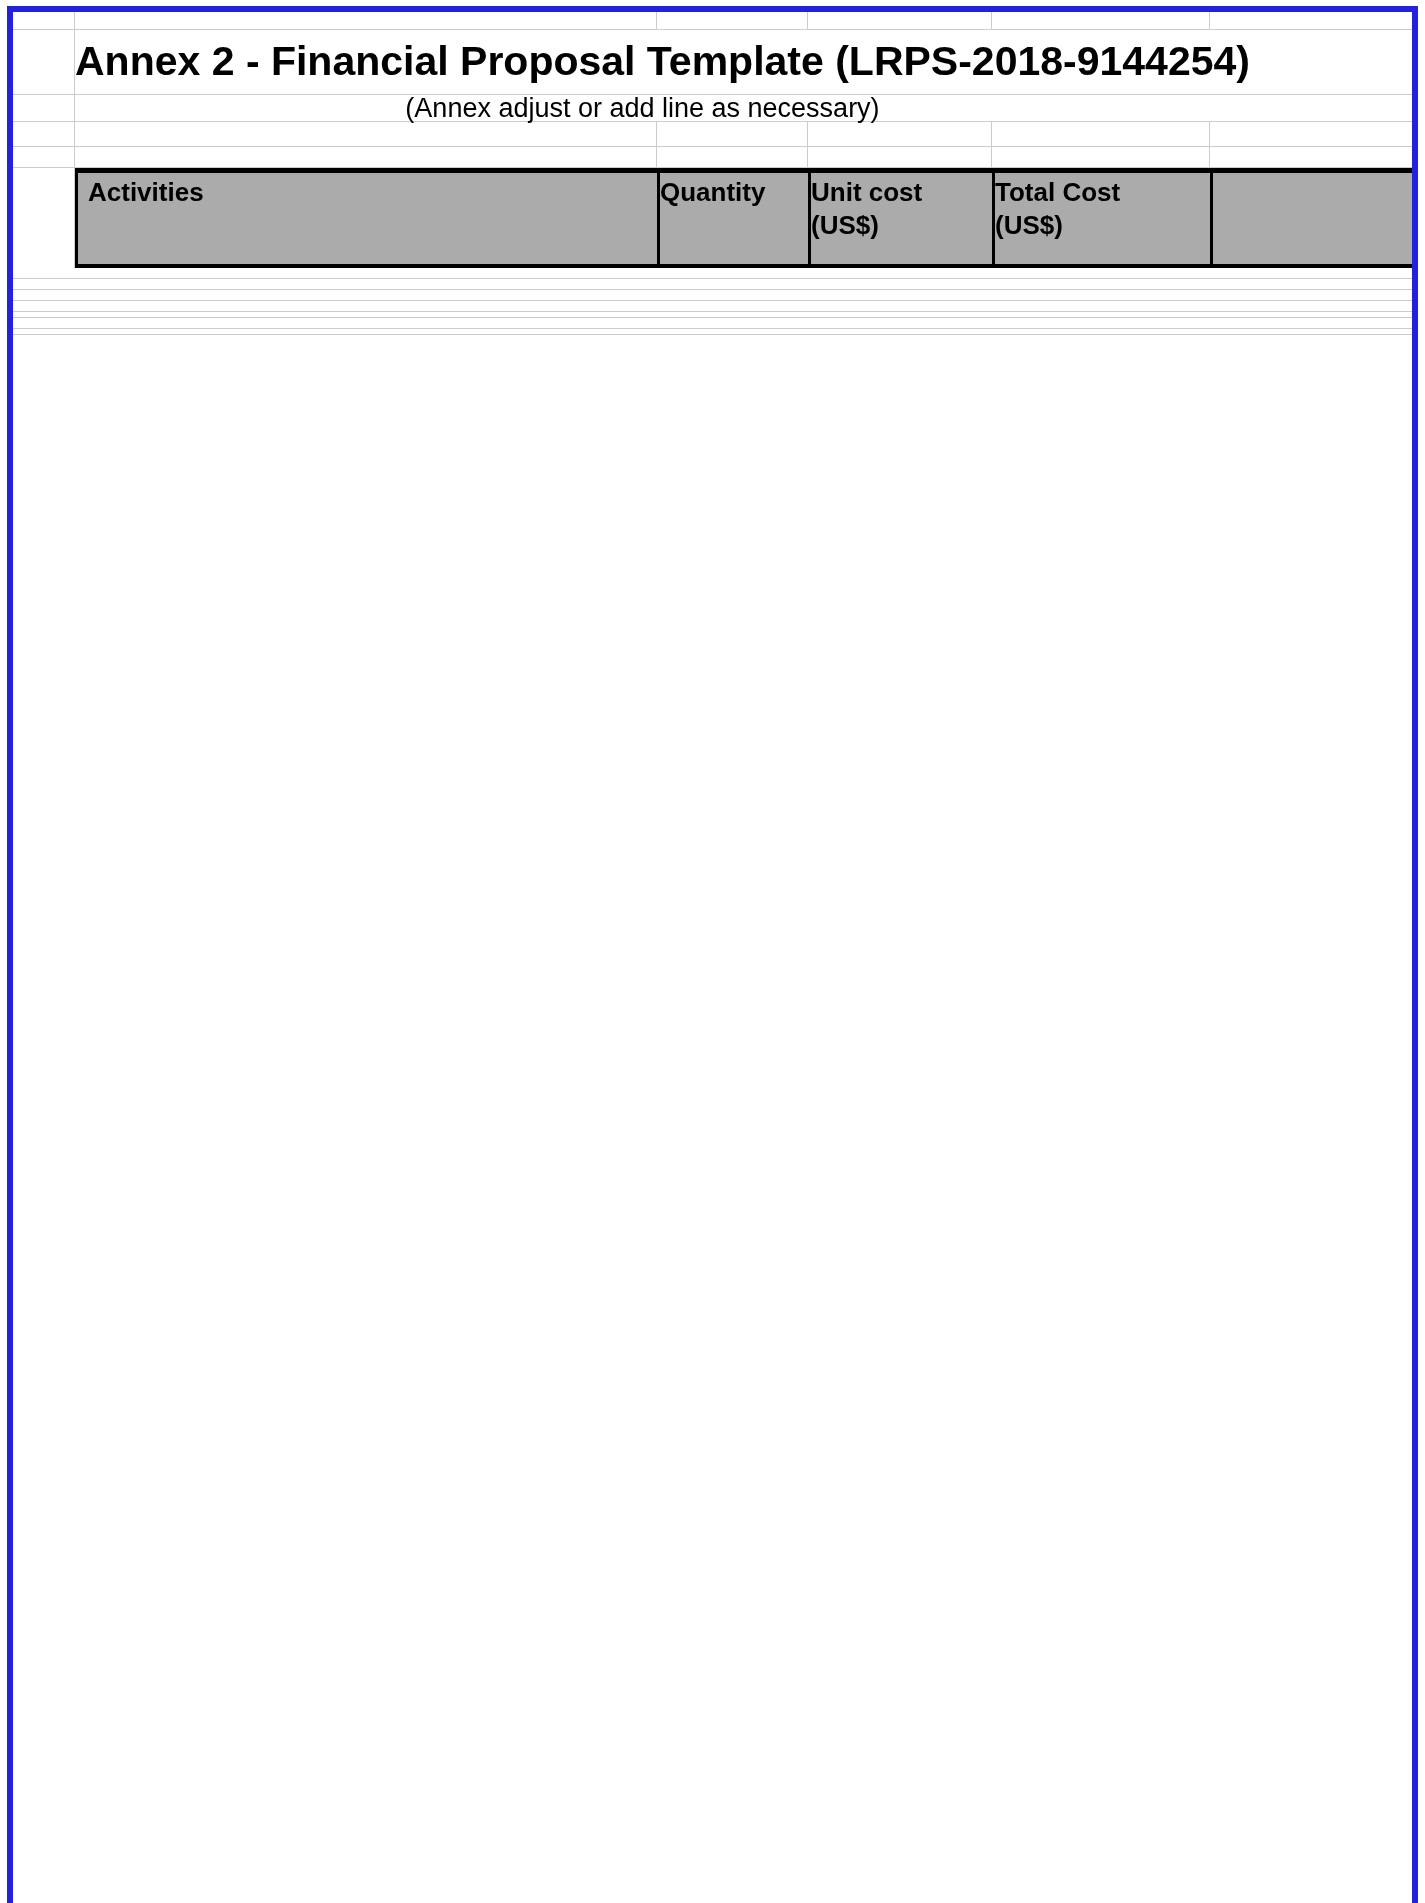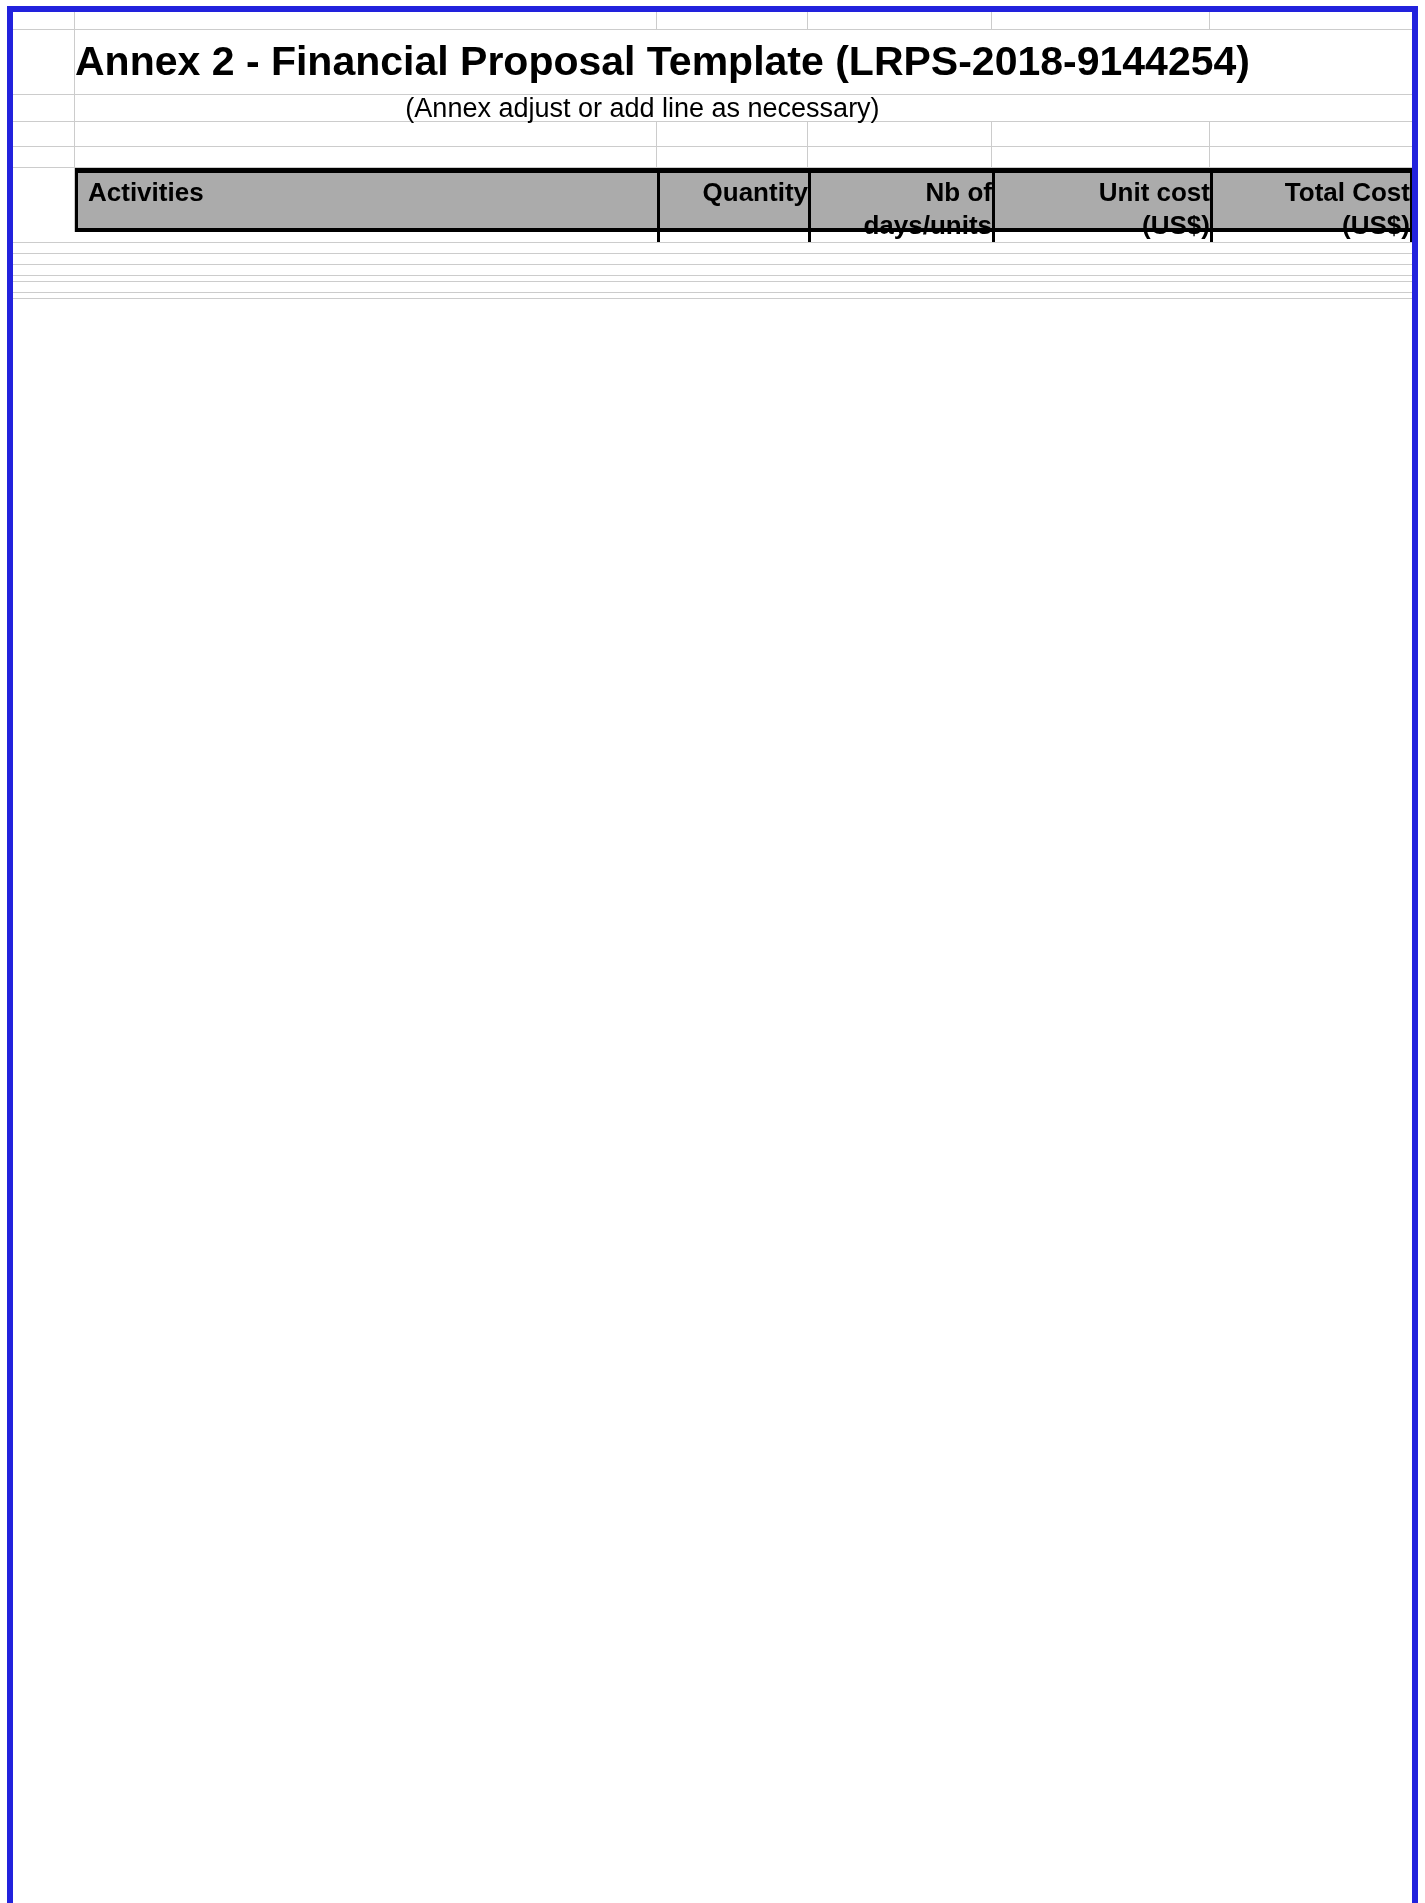--- a/index.html
+++ b/index.html
@@ -20,21 +20,21 @@
   .tcells{width:1338px; display:grid; grid-template-columns:582px 151px 184px 218px 1fr;}
   .tc{border-right:1px solid var(--grid);}
   .merge{grid-column:1/5; text-align:center;}
   .title{font-size:41px; font-weight:bold; line-height:63px; white-space:nowrap;}
   .subtitle{font-size:27px; line-height:27px;}
   
   .cells{width:1338px; display:grid; grid-template-columns:582px 151px 184px 218px 1fr;
     border-left:3px solid #000; border-bottom:3px solid #000; background:#fff;}
   .thead .cells{border-top:5px solid #000; border-bottom:4px solid #000; background:var(--gray);}
   .hc{border-right:3px solid #000; font-weight:bold; font-size:26px; line-height:33px;
-    text-align:right; padding-top:3px;}
+    text-align:left; padding-top:3px;}
   .hc.left{text-align:left; padding-left:10px;}
   .spacer{border-bottom:1px solid var(--grid);}
   .watermark{position:absolute; left:466px; top:990px; font-size:158px;
     color:var(--wm); opacity:.6; z-index:5; letter-spacing:2px; white-space:nowrap;}
 </style>
 </head>
 <body>
 
 <div class="sheet">
 
@@ -80,26 +80,25 @@
     <div class="m"></div>
     <div class="tcells">
       <div class="tc"></div>
       <div class="tc"></div>
       <div class="tc"></div>
       <div class="tc"></div>
       <div class="tc"></div>
     </div>
   </div>
 
-  <div class="row thead" style="height:64px">
+  <div class="row thead" style="height:100px">
     <div class="m"></div>
     <div class="cells">
       <div class="hc left">Activities</div>
       <div class="hc">Quantity</div>
-      <div class="hc"><span>Nb of</span><br><span>days/units</span></div>
       <div class="hc"><span>Unit cost</span><br><span>(US$)</span></div>
       <div class="hc"><span>Total Cost</span><br><span>(US$)</span></div>
     </div>
   </div>
 
   <div id="tbody">
       <div class="row spacer" style="height: 11px;"></div>
       <div class="row spacer" style="height: 11px;"></div>
       <div class="row spacer" style="height: 11px;"></div>
       <div class="row spacer" style="height: 11px;"></div>

